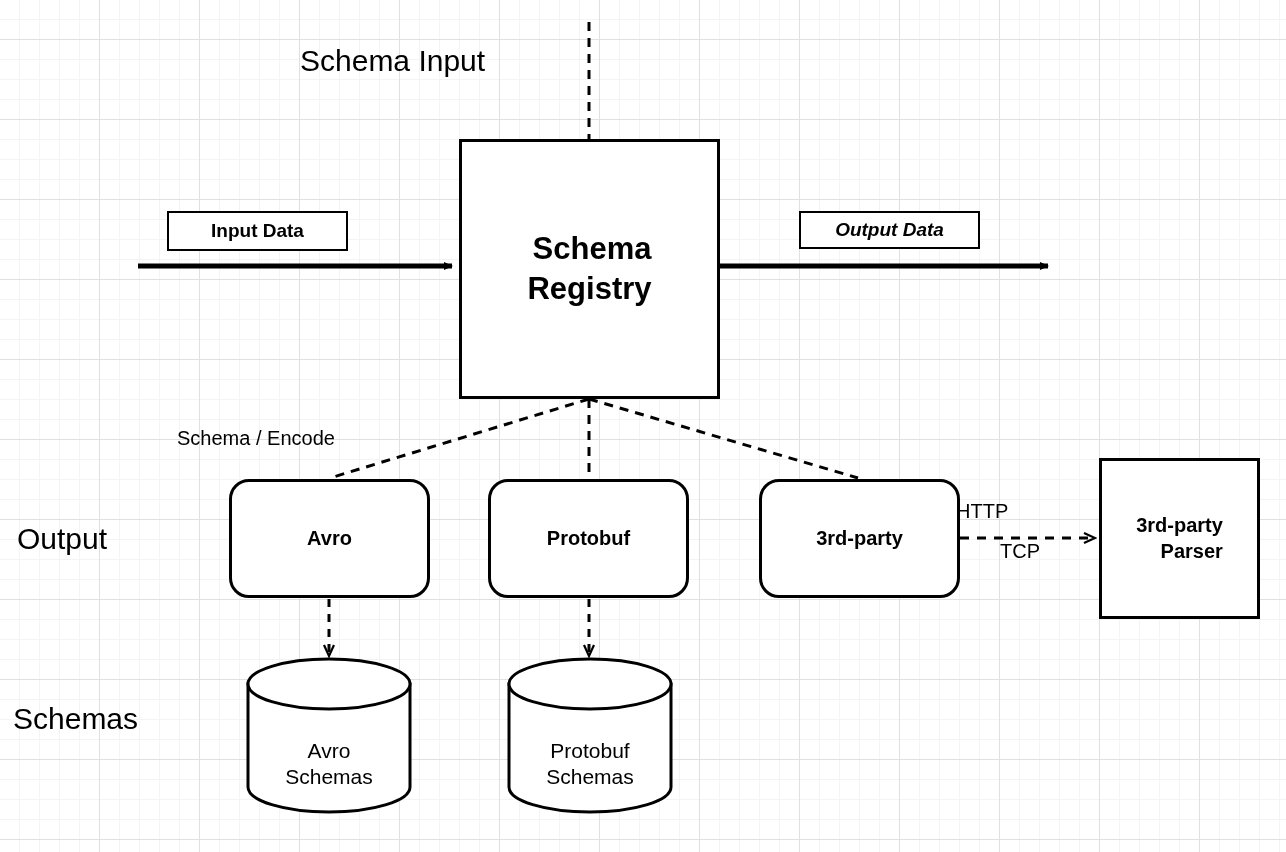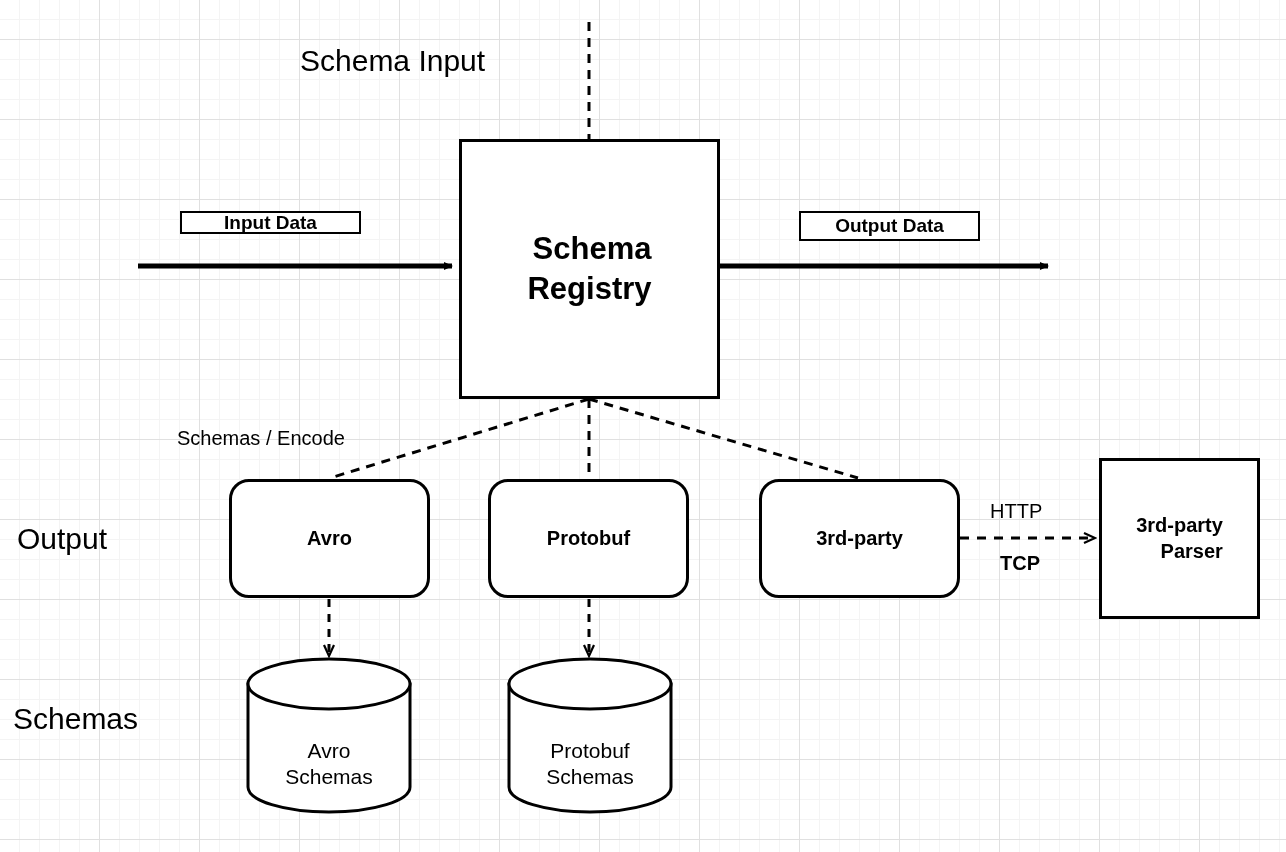--- a/index.html
+++ b/index.html
@@ -57,26 +57,26 @@
   }
   #label-schemas {
     left: 13px; top: 702px;
     font-size: 30px; font-weight: 400; text-align: left;
   }
   #label-decode-encode {
     left: 177px; top: 427px;
     font-size: 20px; font-weight: 400; text-align: left;
   }
   #label-http {
-    left: 990px; top: 500px;
+    left: 956px; top: 500px;
     font-size: 20px; font-weight: 400; text-align: left;
   }
   #label-tcp {
-    left: 1000px; top: 552px;
-    font-size: 20px; font-weight: 700; text-align: center;
+    left: 1000px; top: 540px;
+    font-size: 20px; font-weight: 400; text-align: center;
   }
 
   
   .node {
     position: absolute;
     background: #ffffff;
     border: 3px solid #000000;
     box-sizing: border-box;
     display: flex;
     align-items: center;
@@ -121,26 +121,26 @@
     border: 2px solid #000000;
     box-sizing: border-box;
     display: flex;
     align-items: center;
     justify-content: center;
     font-size: 19px;
     font-weight: 700;
     color: #000000;
   }
   #tag-input-data {
-    left: 180px; top: 211px;
-    width: 181px; height: 23px;
+    left: 167px; top: 211px;
+    width: 181px; height: 40px;
   }
   #tag-output-data {
     left: 799px; top: 211px;
-    width: 181px; height: 30px;
+    width: 181px; height: 38px; font-style: italic;
   }
 
   
   .cylinder {
     position: absolute;
   }
   .cyl-label {
     position: absolute;
     left: 0;
     width: 100%;
@@ -202,21 +202,21 @@
       <ellipse cx="590" cy="684" rx="81" ry="25" fill="#ffffff" stroke="#000000" stroke-width="3"></ellipse>
     </g>
   </svg>
 
   <div class="lbl lbl-plain" id="label-schema-apis">Schema Input</div>
 
   <div class="lbl lbl-plain" id="label-parsers">Output</div>
 
   <div class="lbl lbl-plain" id="label-schemas">Schemas</div>
 
-  <div class="lbl lbl-plain" id="label-decode-encode">Schemas / Encode</div>
+  <div class="lbl lbl-plain" id="label-decode-encode">Schema / Encode</div>
 
   <div class="lbl lbl-plain" id="label-http">HTTP</div>
 
   <div class="lbl lbl-plain" id="label-tcp">TCP</div>
 
   <div class="tagbox" id="tag-input-data">Input Data</div>
 
   <div class="tagbox" id="tag-output-data">Output Data</div>
 
   <div class="node" id="node-schema-registry" style="white-space: pre-line;">Schema

